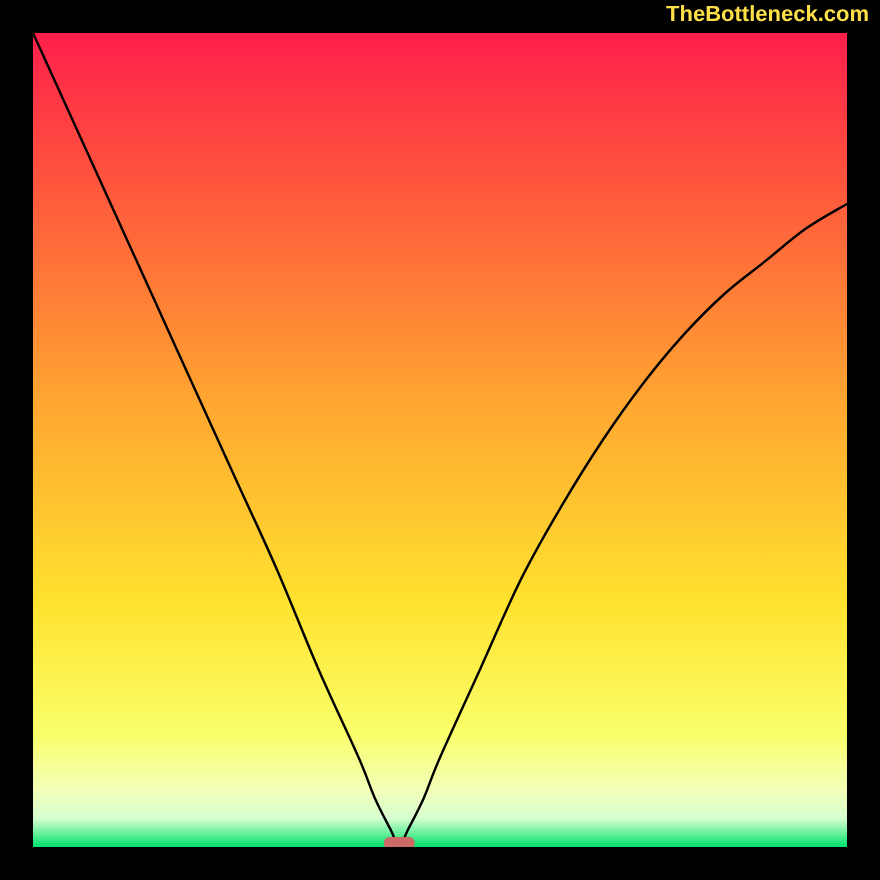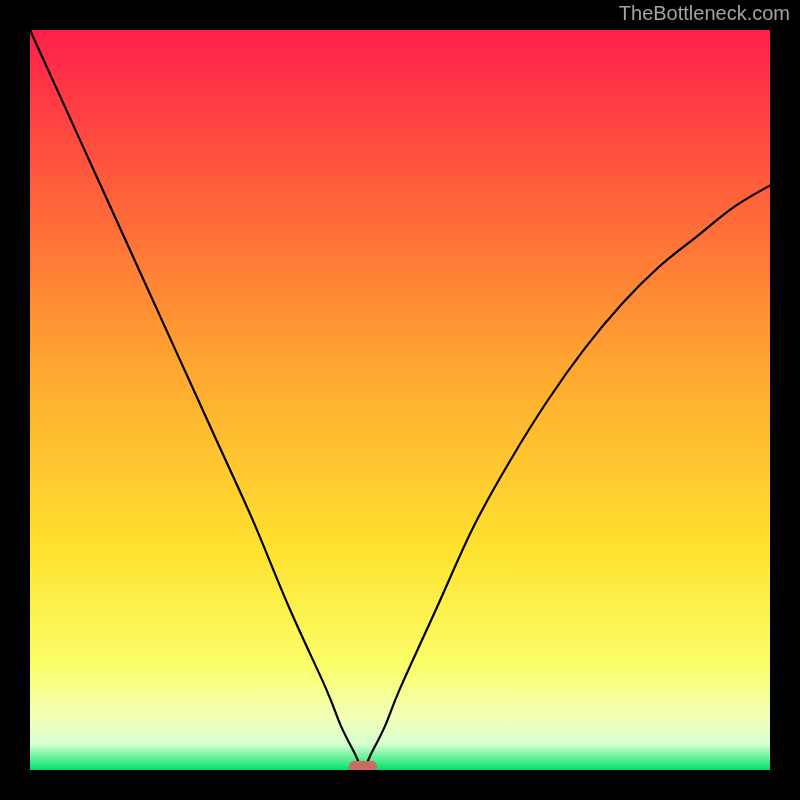--- a/index.html
+++ b/index.html
@@ -14,23 +14,23 @@
   .frame {
     position: absolute;
     left: 0; top: 0;
     width: 800px; height: 800px;
     background: #000;
   }
   .watermark {
     position: absolute;
     top: 2px;
     right: 10px;
-    color: #a3a3a3;
+    color: #fde047;
     font-size: 20px;
-    font-weight: 400;
+    font-weight: 700;
     z-index: 10;
     user-select: none;
   }
   .plot {
     position: absolute;
     left: 30px;
     top: 30px;
     width: 740px;
     height: 740px;
   }

